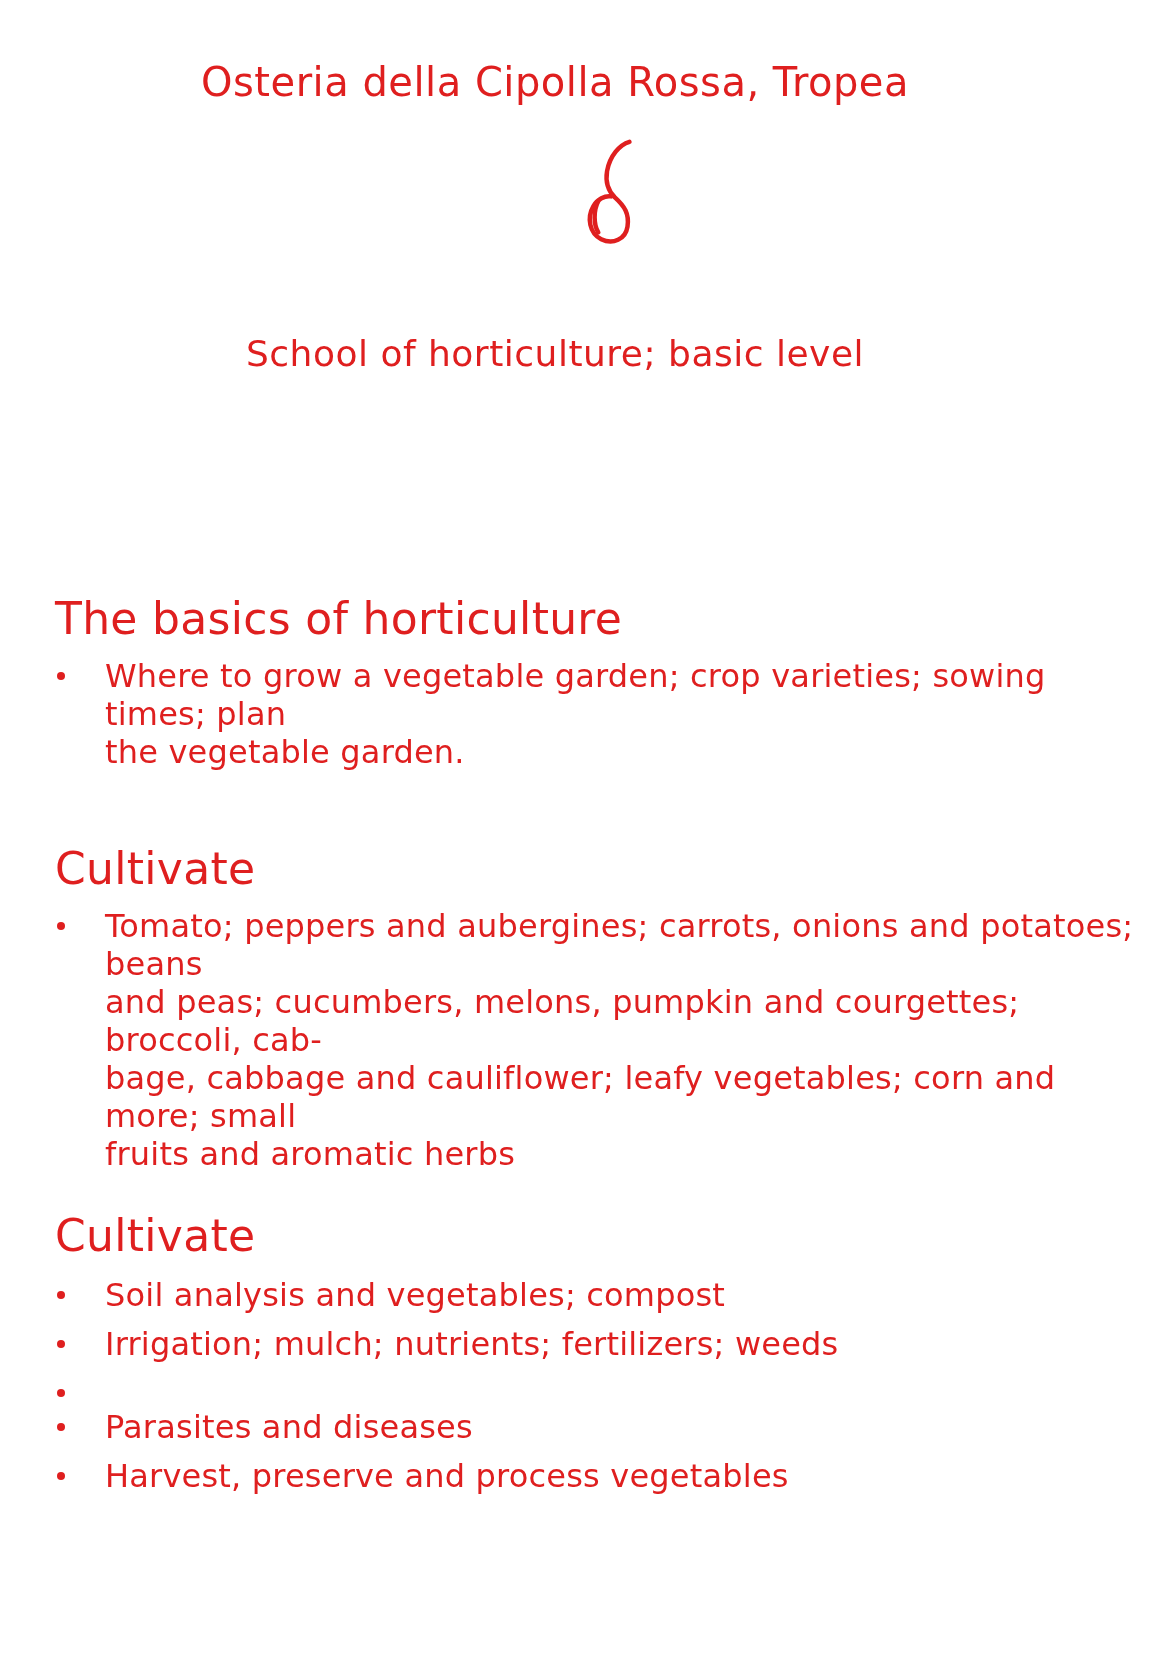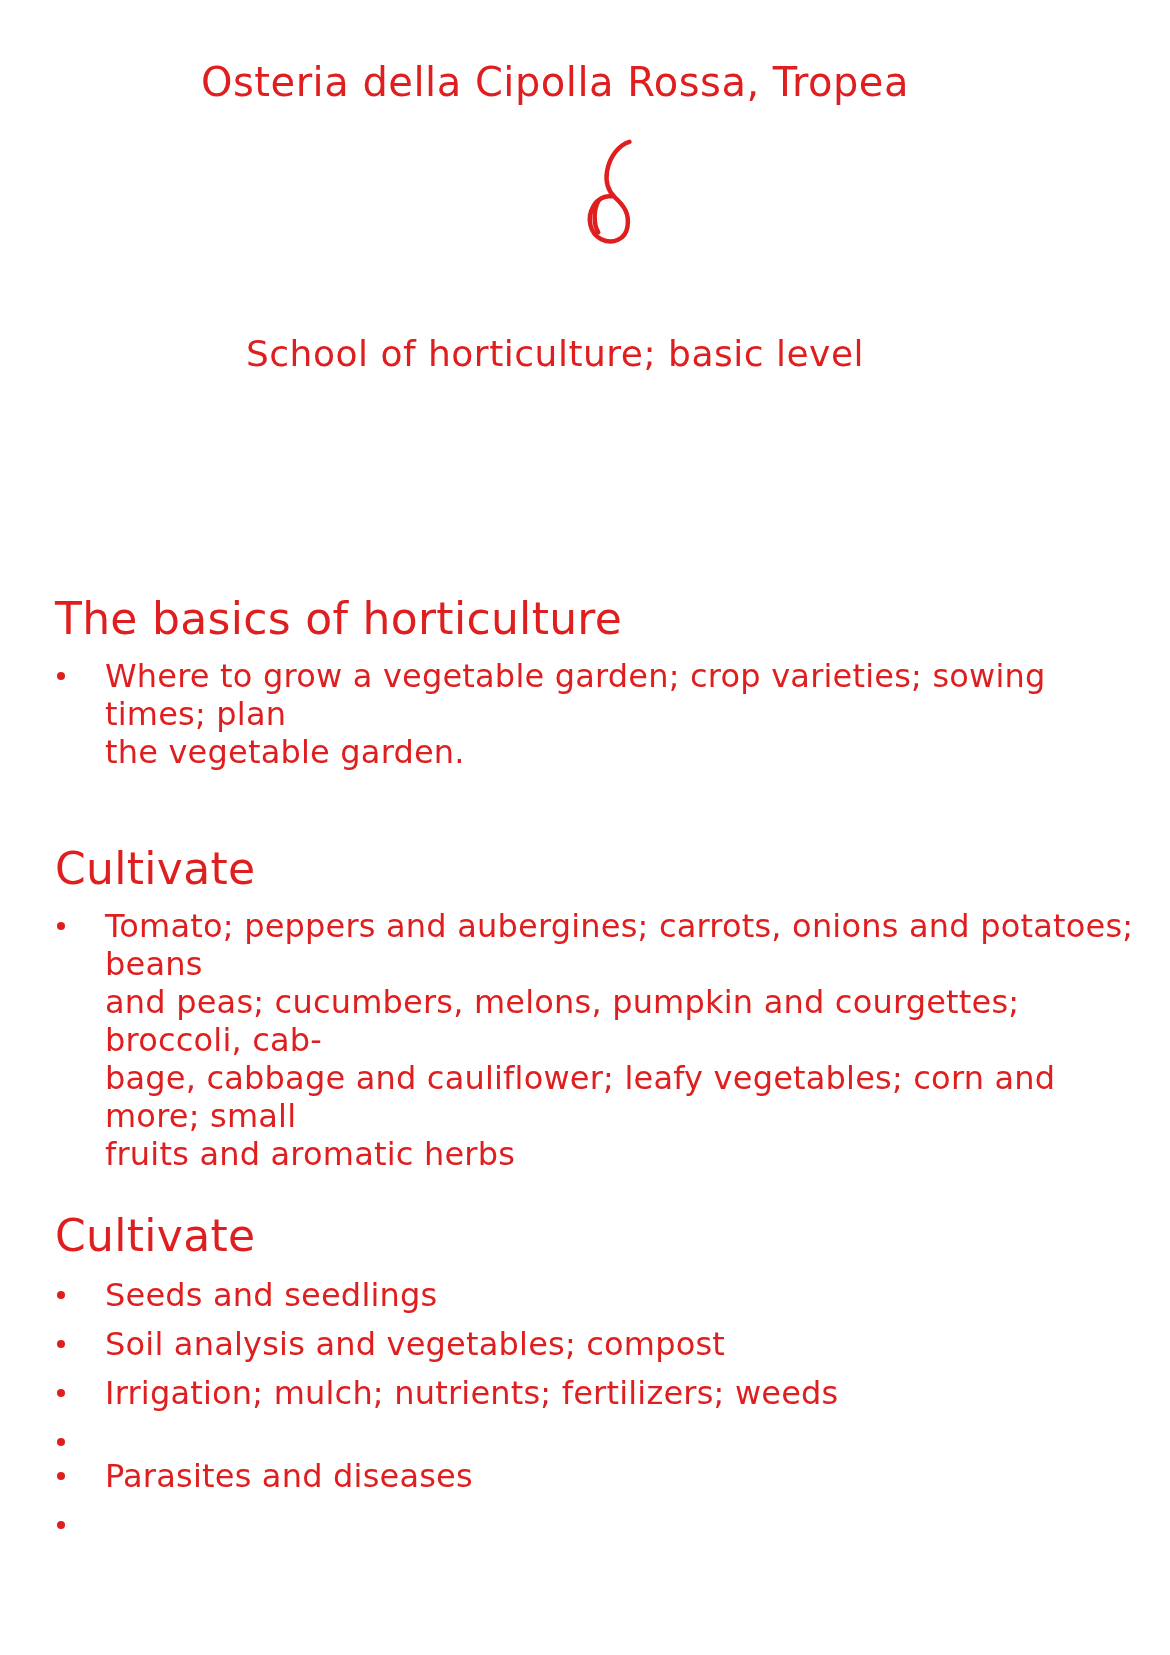--- a/index.html
+++ b/index.html
@@ -114,36 +114,33 @@
 fruits and aromatic herbs</div>
       </li>
     </ul>
   </div>
 
   <div class="section section-cultivate">
     <div class="section-heading">Cultivate</div>
     <ul class="bullet-list">
       <li class="bullet">
         <span class="dot"></span>
-        <div class="btext">Seeds and seedlings</div>
-      </li>
-      <li class="bullet">
-        <span class="dot"></span>
         <div class="btext">Soil analysis and vegetables; compost</div>
       </li>
       <li class="bullet">
         <span class="dot"></span>
         <div class="btext">Irrigation; mulch; nutrients; fertilizers; weeds</div>
       </li>
       <li class="bullet">
         <span class="dot"></span>
       </li>
       <li class="bullet">
         <span class="dot"></span>
         <div class="btext">Parasites and diseases</div>
       </li>
       <li class="bullet">
         <span class="dot"></span>
+        <div class="btext">Harvest, preserve and process vegetables</div>
       </li>
     </ul>
   </div>
 
 </div>
 
 </body></html>

